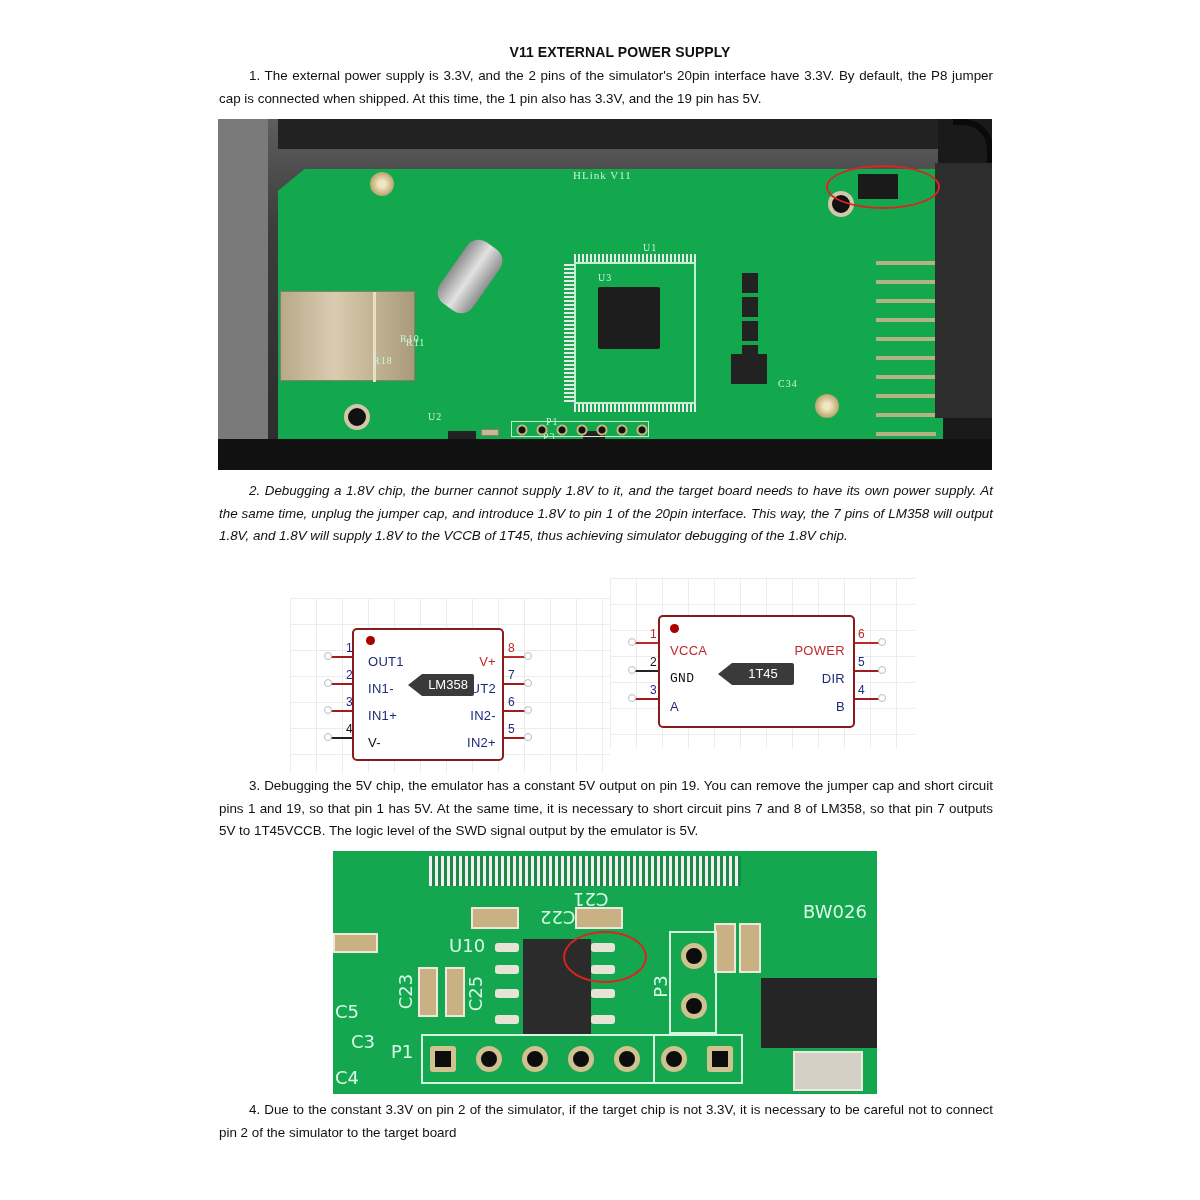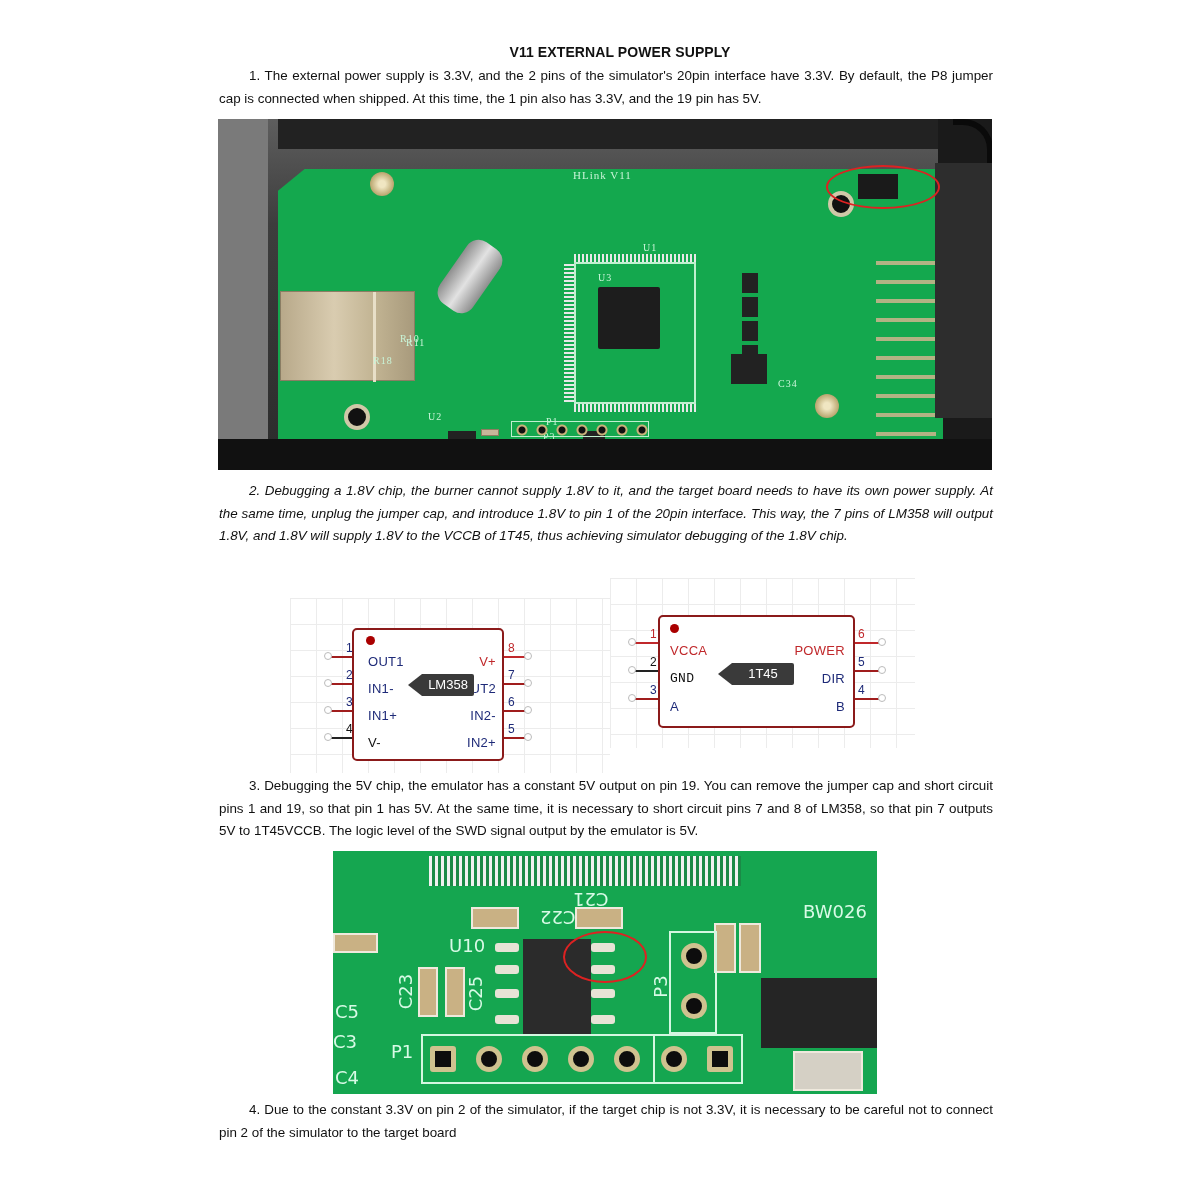--- a/index.html
+++ b/index.html
@@ -233,21 +233,21 @@
 <p class="para p3">3. Debugging the 5V chip, the emulator has a constant 5V output on pin 19. You can remove the jumper cap and short circuit pins 1 and 19, so that pin 1 has 5V. At the same time, it is necessary to short circuit pins 7 and 8 of LM358, so that pin 7 outputs 5V to 1T45VCCB. The logic level of the SWD signal output by the emulator is 5V.</p>
 
 <div class="photo2">
   <div class="p2-pins"></div>
   <span class="p2-label" style="left:240px;top:38px;transform:rotate(180deg);">C21</span>
   <span class="p2-label" style="left:207px;top:56px;transform:rotate(180deg);">C22</span>
   <span class="p2-label" style="left:116px;top:84px;">U10</span>
   <span class="p2-label" style="left:55px;top:130px;transform:rotate(-90deg);">C23</span>
   <span class="p2-label" style="left:125px;top:132px;transform:rotate(-90deg);">C25</span>
   <span class="p2-label" style="left:2px;top:150px;">C5</span>
-  <span class="p2-label" style="left:0;top:180px;">C3</span>
+  <span class="p2-label" style="left:18px;top:180px;">C3</span>
   <span class="p2-label" style="left:2px;top:216px;">C4</span>
   <span class="p2-label" style="left:58px;top:190px;">P1</span>
   <span class="p2-label" style="left:316px;top:125px;transform:rotate(-90deg);">P3</span>
   <span class="p2-label" style="left:470px;top:50px;">BW026</span>
   <div class="p2-cap" style="left:0px;top:82px;width:45px;height:20px;"></div>
   <div class="p2-cap" style="left:138px;top:56px;width:48px;height:22px;"></div>
   <div class="p2-cap" style="left:242px;top:56px;width:48px;height:22px;"></div>
   <div class="p2-cap" style="left:85px;top:116px;width:20px;height:50px;"></div>
   <div class="p2-cap" style="left:112px;top:116px;width:20px;height:50px;"></div>
   <div class="p2-cap" style="left:381px;top:72px;width:22px;height:50px;"></div>

